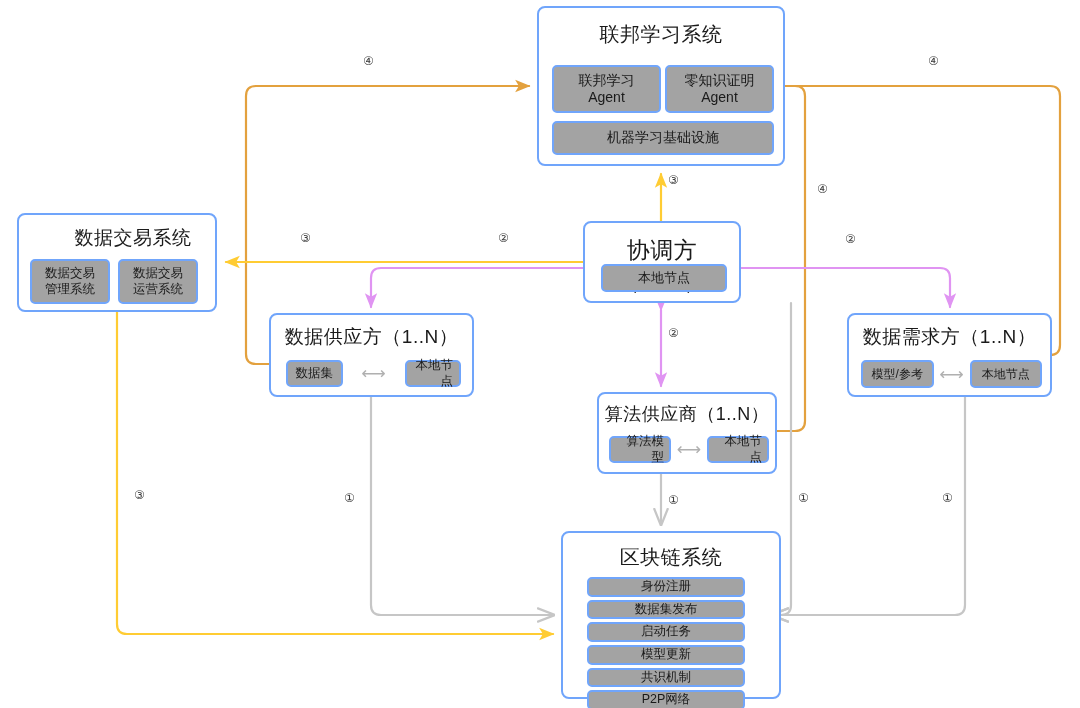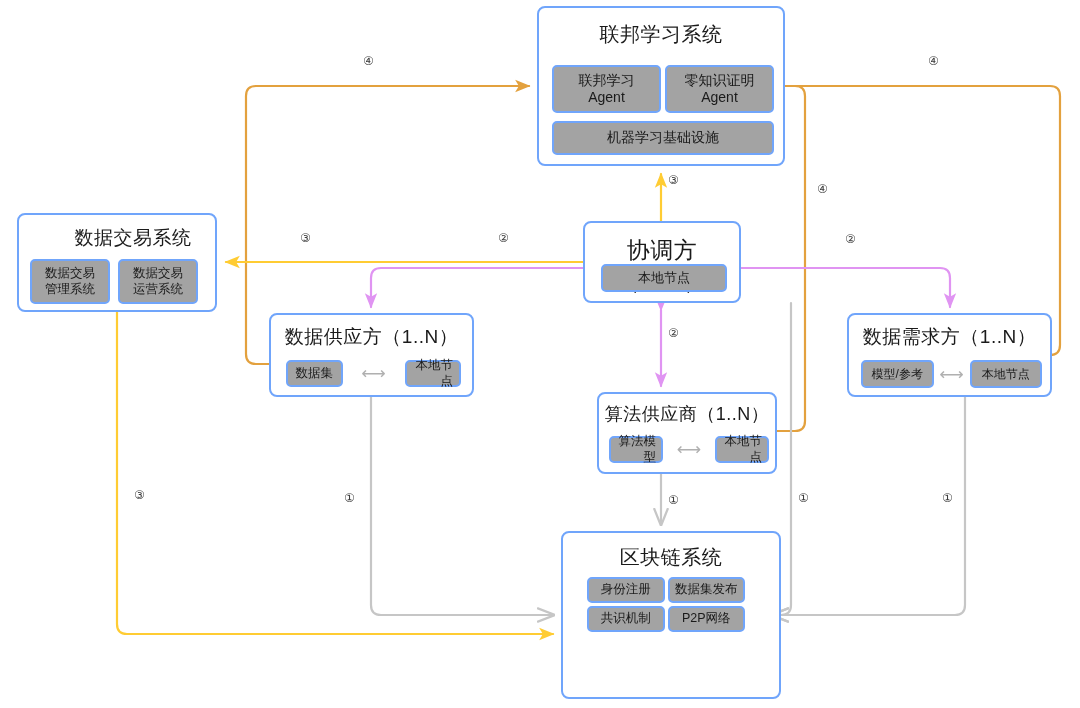--- a/index.html
+++ b/index.html
@@ -39,28 +39,28 @@
 
   
   #dd{left:847px;top:313px;width:205px;height:84px;}
   #dd .node-title{font-size:19px;margin-top:9px;}
   #dd .pair{position:absolute;left:12px;top:45px;width:181px;display:flex;align-items:center;gap:5px;}
   #dd .pair .sub{height:27px;font-size:12px;padding:12px 5px;}
 
   
   #alg{left:573px;top:392px;width:180px;height:82px;margin-left:24px;}
   #alg .node-title{font-size:18px;margin-top:8px;}
-  #alg .pair{position:absolute;left:10px;top:42px;width:160px;display:flex;align-items:center;gap:13px;font-family:Liberation Serif, serif;}
+  #alg .pair{position:absolute;left:10px;top:42px;width:160px;display:flex;align-items:center;gap:5px;font-family:Liberation Serif, serif;}
   #alg .pair .sub{height:27px;font-size:12.5px;padding:0 5px;}
 
   
   #bc{left:561px;top:531px;width:220px;height:168px;}
   #bc .node-title{font-size:20px;margin-top:11px;}
   #bc .grid{position:absolute;left:24px;top:44px;width:158px;display:flex;flex-direction:column;gap:3px;}
-  #bc .grid .r{display:flex;gap:3px;}
+  #bc .grid .r{display:flex;gap:3px;flex-direction:column;}
   #bc .grid .sub{flex:1;height:26px;font-size:12.5px;}
 
   .bidir{flex:0 0 26px;display:flex;align-items:center;justify-content:center;color:#b0b0b0;font-size:17px;}
 
   .elabel{position:absolute;font-size:12px;color:#3d3d3d;width:19px;height:19px;
           display:flex;align-items:center;justify-content:center;
           font-family:"DejaVu Sans",sans-serif;background:transparent;}
   .dotmark{position:absolute;left:22px;top:307px;width:2px;height:2px;background:#8a8a8a;}
 </style>
 </head>
@@ -179,20 +179,24 @@
       <div class="sub" style="flex:1">本地节点</div>
     </div>
   </div>
 
   <div class="node" id="bc">
     <div class="node-title">区块链系统</div>
     <div class="grid">
       <div class="r">
         <div class="sub">身份注册</div>
         <div class="sub">数据集发布</div>
+      </div>
+      <div class="r">
+        <div class="sub">启动任务</div>
+        <div class="sub">模型更新</div>
       </div>
       <div class="r">
         <div class="sub">共识机制</div>
         <div class="sub">P2P网络</div>
       </div>
     </div>
   </div>
 
   <div id="labels">
       <div class="elabel" style="left: 359px; top: 51px;">④</div>

